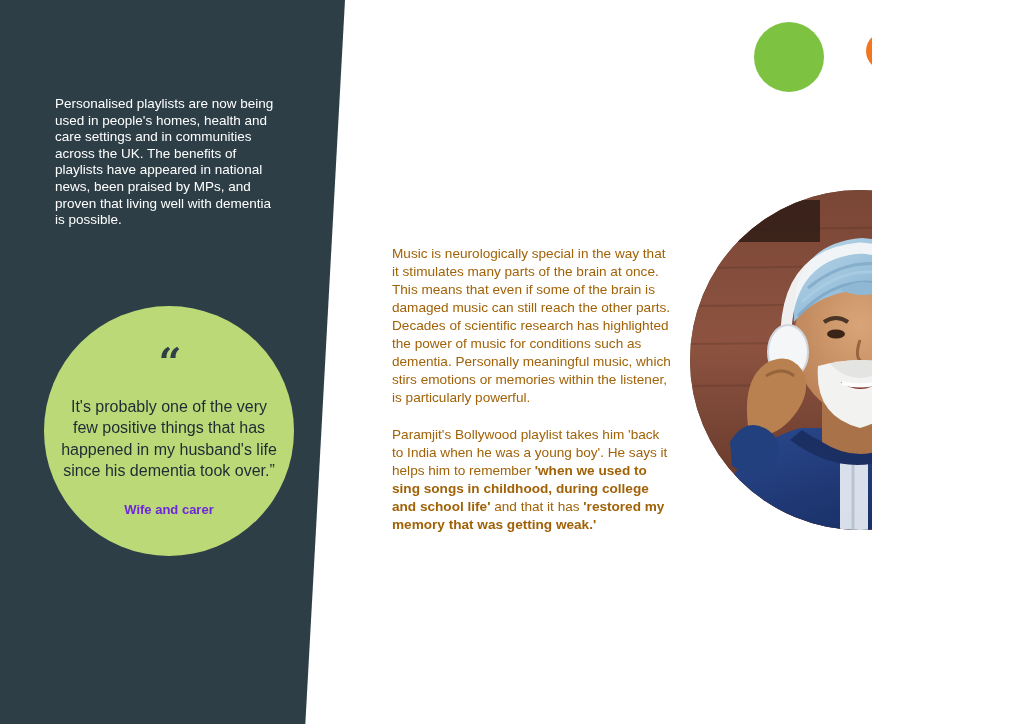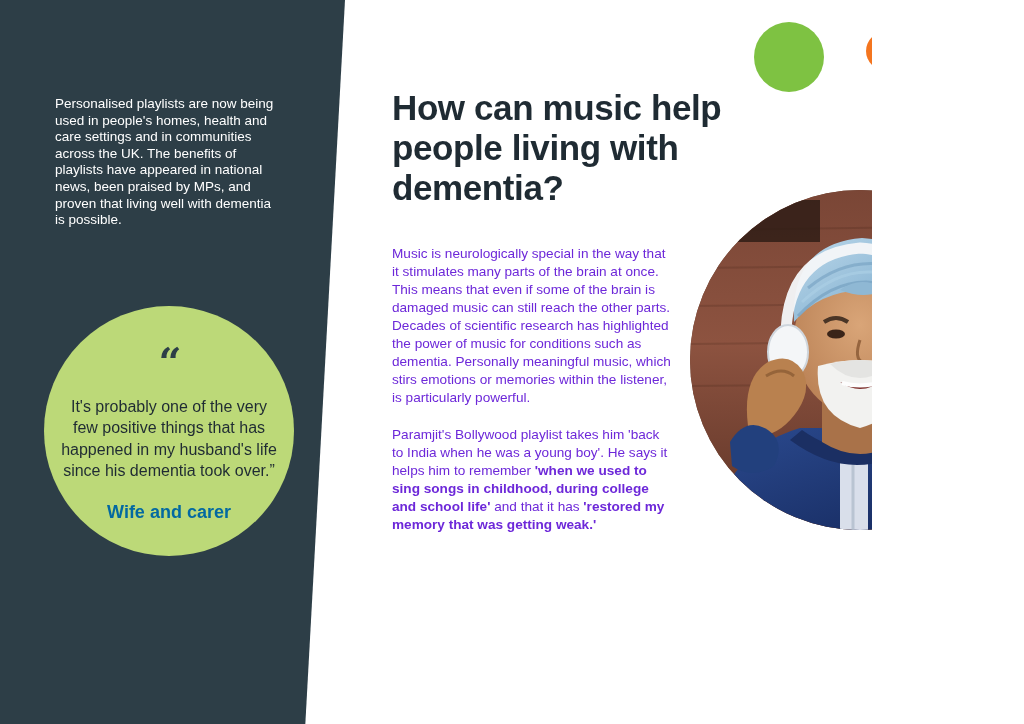--- a/index.html
+++ b/index.html
@@ -70,23 +70,23 @@
     top: 90px;
     font-size: 16px;
     line-height: 1.34;
     color: #1f2b33;
     white-space: pre-line;
   }
   .quote-attrib {
     position: absolute;
     left: 0; right: 0;
     top: 196px;
-    font-size: 18px;
+    font-size: 13px;
     font-weight: 700;
-    color: #0369a1;
+    color: #6d28d9;
   }
 
   
   .dot {
     position: absolute;
     border-radius: 50%;
     z-index: 2;
   }
   .dot-green  { left: 754px; top: 22px;  width: 70px;  height: 70px;  background: #7ec242; }
   .dot-orange { left: 866px; top: 32px;  width: 38px;  height: 38px;  background: #f4751f; }
@@ -110,21 +110,21 @@
     position: absolute;
     left: 392px;
     top: 245px;
     width: 282px;
     z-index: 6;
   }
   .body-col p {
     margin: 0 0 16px 0;
     font-size: 13.6px;
     line-height: 1.32;
-    color: #6d28d9;
+    color: #a16207;
   }
   .body-col p:last-child { margin-bottom: 0; margin-top: 20px; }
   .body-col b { font-weight: 700; }
 
   
   .photo-circle {
     position: absolute;
     left: 690px;
     top: 190px;
     width: 340px;
@@ -231,20 +231,19 @@
       <path d="M58 236 Q52 188 78 172 Q100 162 112 180 Q122 198 108 220 Q92 244 70 246 Z" fill="#b9814f"></path>
       <path d="M286 236 Q292 188 266 172 Q244 162 232 180 Q222 198 236 220 Q252 244 274 246 Z" fill="#b9814f"></path>
       <path d="M76 186 Q92 176 104 186" stroke="#95643a" stroke-width="3" fill="none"></path>
       <path d="M268 186 Q252 176 240 186" stroke="#95643a" stroke-width="3" fill="none"></path>
 
       <path d="M40 252 Q56 226 78 240 Q96 252 84 276 Q62 290 42 276 Z" fill="#22407d"></path>
       <path d="M304 252 Q288 226 266 240 Q248 252 260 276 Q282 290 302 276 Z" fill="#22407d"></path>
     </svg>
   </div>
 
-  <div class="headline">How can music help people living with dementia?</div>
 
   <div class="body-col">
     <p>Music is neurologically special in the way that it stimulates many parts of the brain at once. This means that even if some of the brain is damaged music can still reach the other parts. Decades of scientific research has highlighted the power of music for conditions such as dementia. Personally meaningful music, which stirs emotions or memories within the listener, is particularly powerful.</p>
     <p>Paramjit's Bollywood playlist takes him 'back to India when he was a young boy'. He says it helps him to remember <b>'when we used to sing songs in childhood, during college and school life'</b> and that it has <b>'restored my memory that was getting weak.'</b></p>
   </div>
 
 </div>
 
 </body></html>

